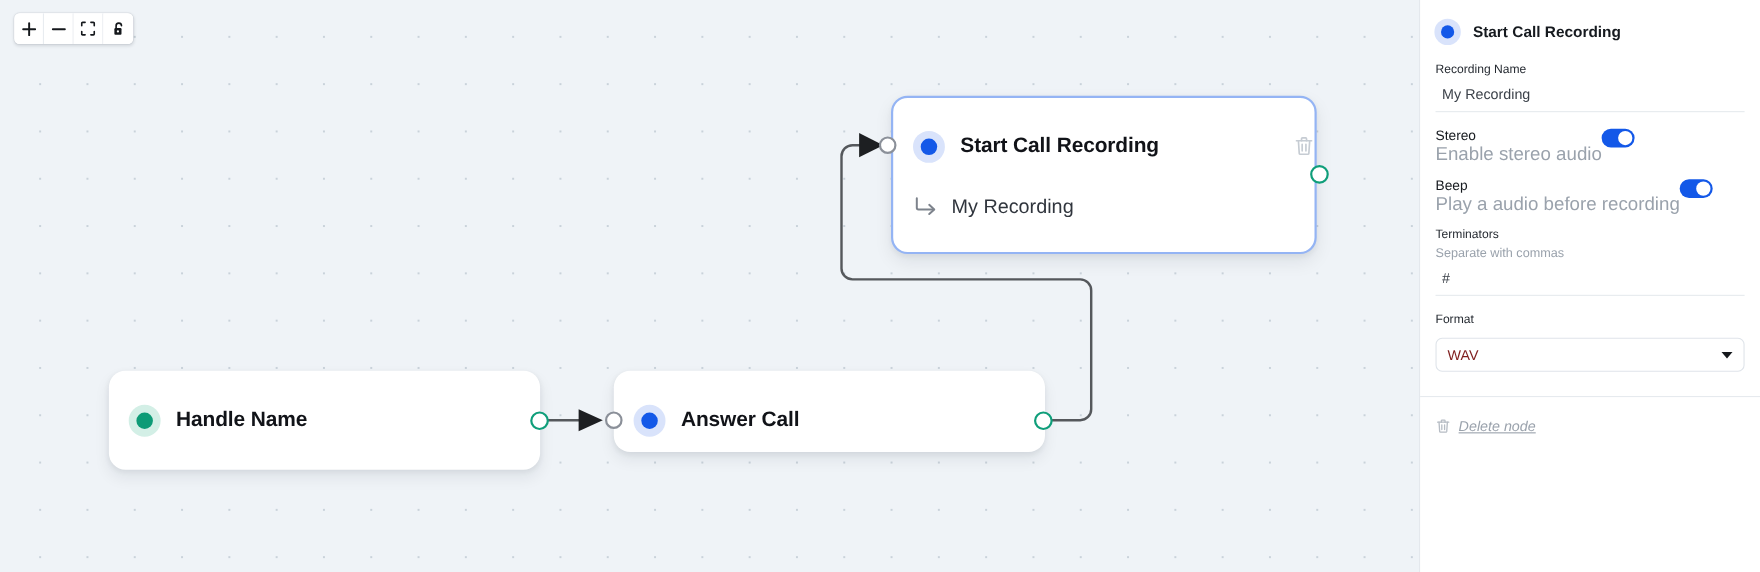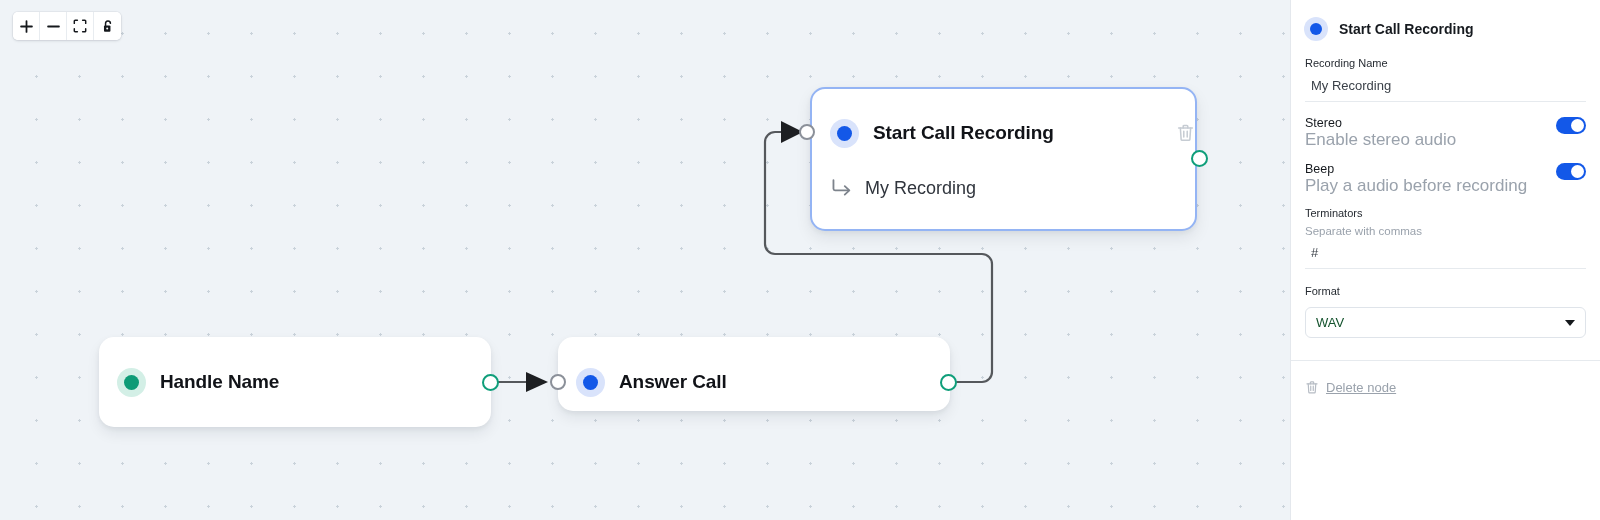--- a/index.html
+++ b/index.html
@@ -201,21 +201,20 @@
     width: 100%;
     box-sizing: border-box;
     background: transparent;
     outline: none;
     font-family: "Liberation Sans", sans-serif;
   }
 
   .toggle-row {
     display: flex;
     align-items: flex-start;
-    justify-content: space-between;
     padding-top: 13px;
   }
   .toggle-texts { display: flex; flex-direction: column; }
   .toggle-name {
     font-size: 12.5px;
     color: #161a1f;
     line-height: 16px;
   }
   .toggle-desc {
     font-size: 17px;
@@ -257,21 +256,21 @@
     display: flex;
     align-items: center;
     justify-content: space-between;
     padding: 0 10px 0 10px;
     box-sizing: border-box;
     cursor: pointer;
     background: #fff;
   }
   .select-value {
     font-size: 13px;
-    color: #14532d;
+    color: #7f1d1d;
   }
   .caret {
     width: 0; height: 0;
     border-left: 5px solid transparent;
     border-right: 5px solid transparent;
     border-top: 6px solid #15181c;
   }
 
   .panel-divider {
     border-top: 1px solid #e6eaee;
@@ -282,20 +281,21 @@
     display: flex;
     align-items: center;
     gap: 7px;
     padding: 19px 0 0 14px;
     cursor: pointer;
   }
   .delete-text {
     font-size: 13px;
     color: #9aa2ac;
     text-decoration: underline;
+    font-style: italic;
   }
 </style>
 </head>
 <body>
 
 <div id="app">
 
   <div id="canvas">
 
     <div id="toolbar">

